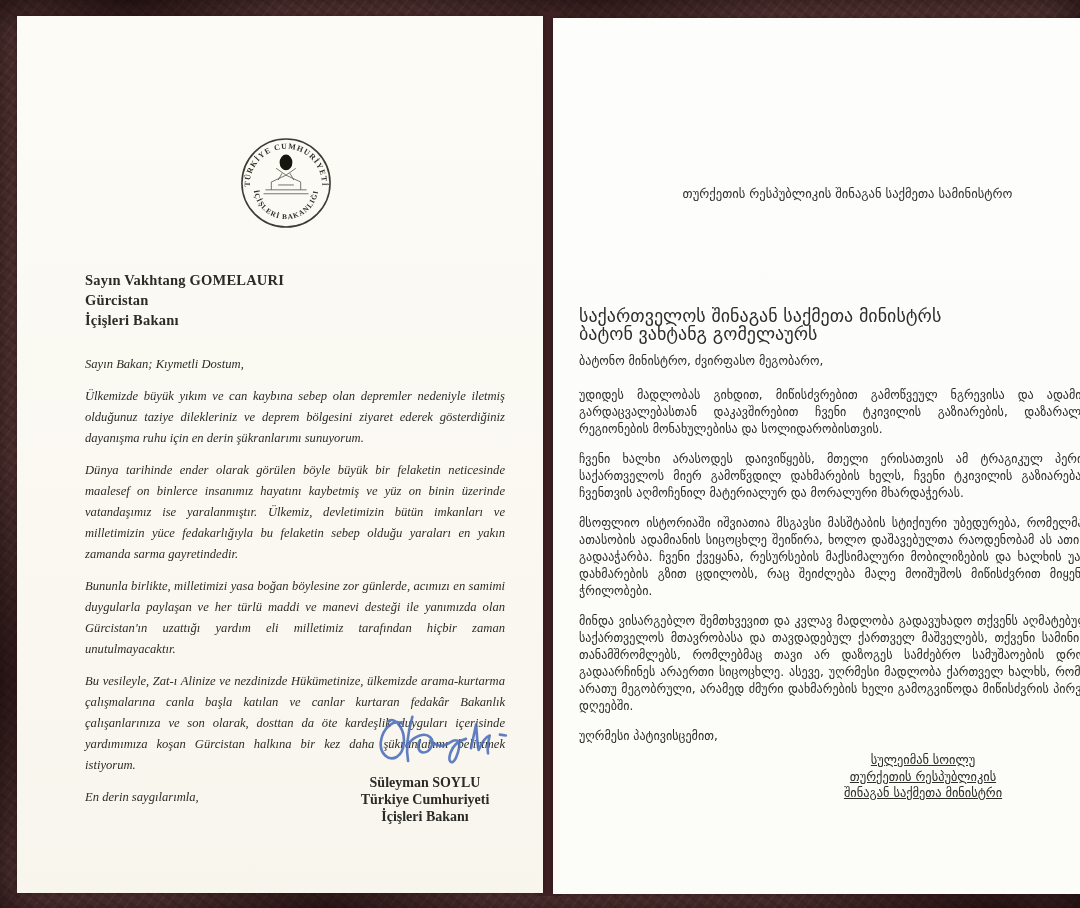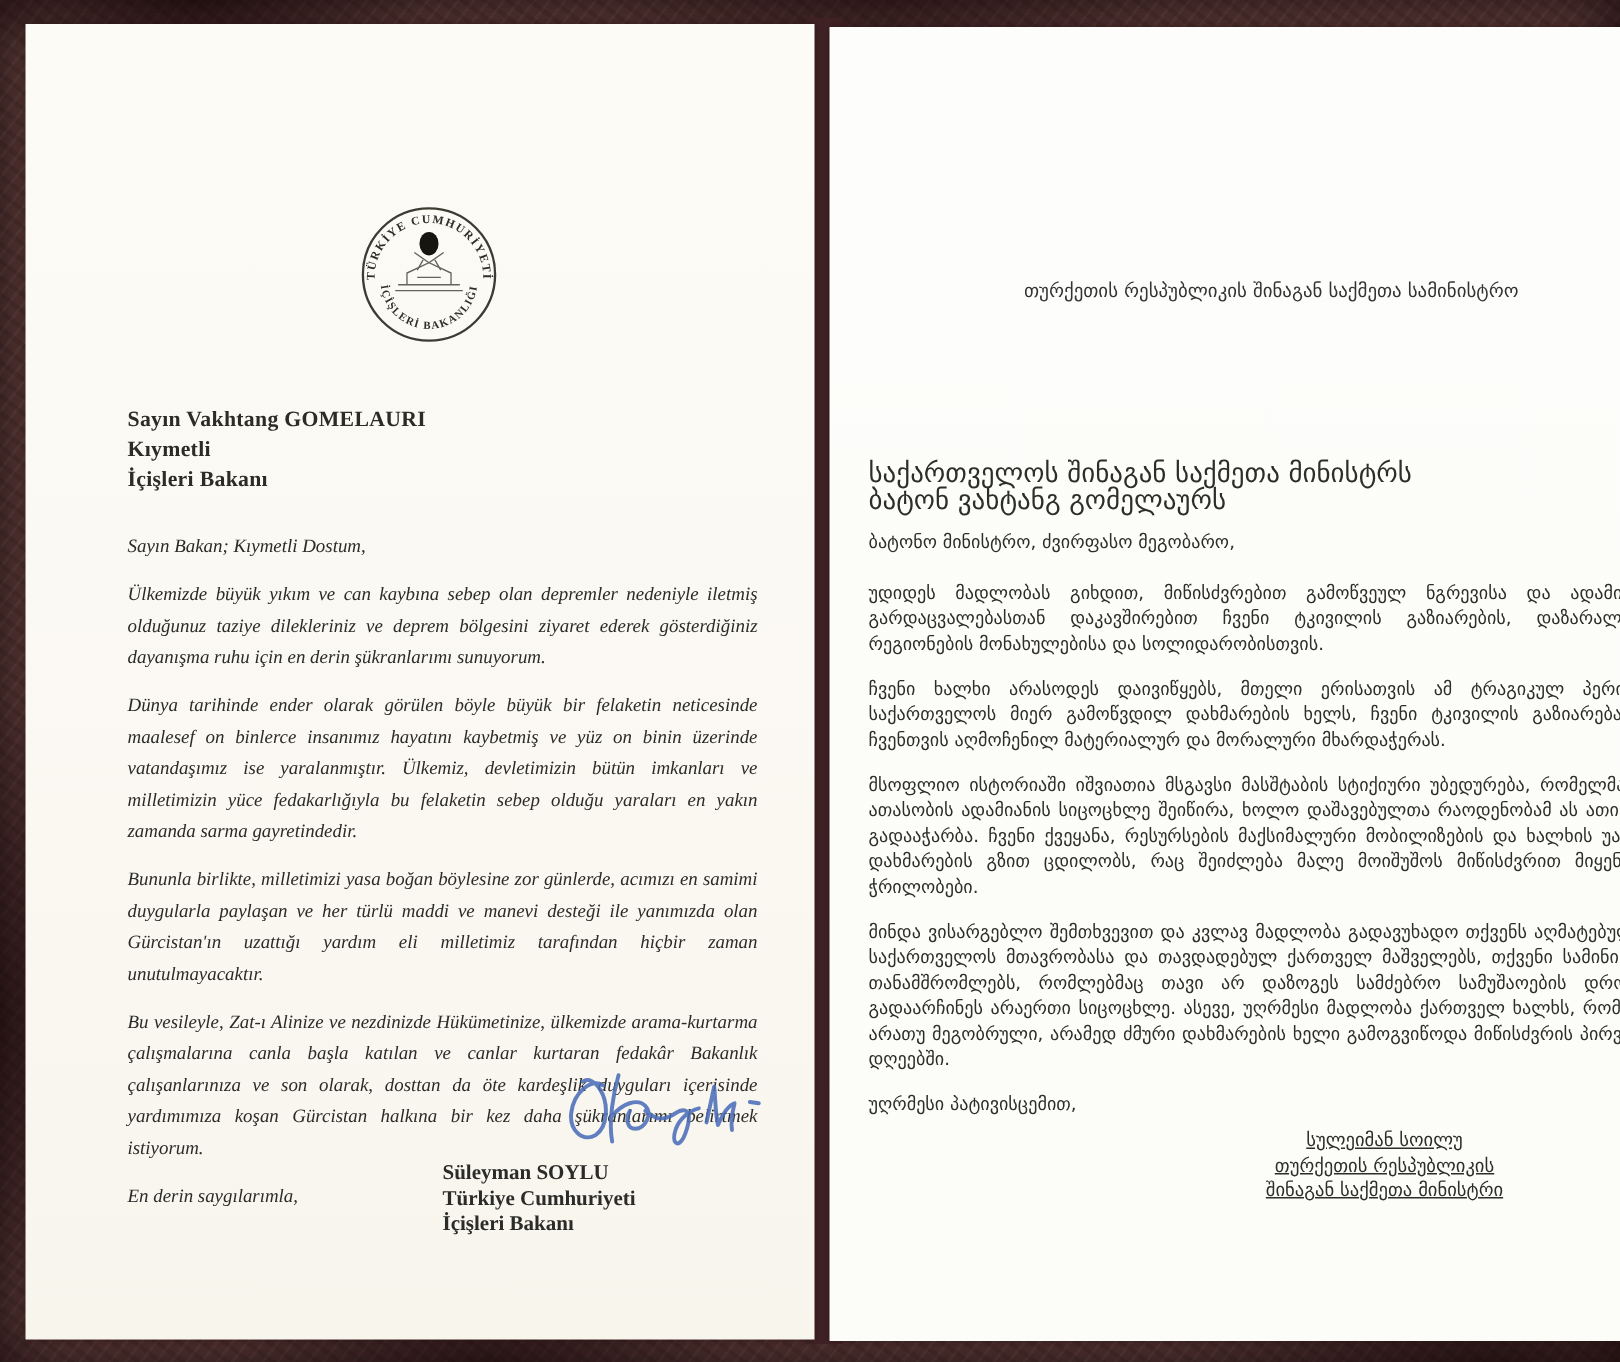--- a/index.html
+++ b/index.html
@@ -32,21 +32,21 @@
     font-family:"DejaVu Sans", sans-serif;
   }
   
   .seal{position:absolute;left:222px;top:120px;}
   .lp-recipient{position:absolute;left:68px;top:254px;font-weight:bold;font-size:14.5px;line-height:20px;letter-spacing:.2px;}
   .lp-body{position:absolute;left:68px;top:338px;right:38px;font-style:italic;font-size:12.6px;line-height:21px;text-align:justify;}
   .lp-body .salutation{text-align:left;margin:0 0 11px 0;}
   .lp-body p{margin:0 0 11px 0;}
   .lp-closing{text-align:left;margin-top:2px;}
   .sig-scribble{position:absolute;left:345px;top:694px;}
-  .lp-sig{position:absolute;left:278px;top:758px;width:260px;font-weight:bold;font-size:14px;line-height:17px;}
+  .lp-sig{position:absolute;left:278px;top:758px;width:260px;text-align:center;font-weight:bold;font-size:14px;line-height:17px;}
   
   .rp-header{position:absolute;left:0;top:168px;width:100%;text-align:center;font-size:12.6px;color:#333;}
   .rp-recipient{position:absolute;left:26px;top:289px;font-size:18px;line-height:18px;}
   .rp-body{position:absolute;left:26px;top:335px;right:23px;font-size:12.1px;line-height:17px;text-align:justify;}
   .rp-body .salutation{text-align:left;margin:0 0 17px 0;}
   .rp-body p{margin:0 0 13px 0;}
   .rp-closing{text-align:left;margin-top:3px;}
   .rp-sig{position:absolute;left:258px;top:734px;width:224px;text-align:center;font-size:12.4px;line-height:16.5px;text-decoration:underline;}
 </style>
 </head>
@@ -73,21 +73,21 @@
       <g stroke="#63635a" stroke-width="0.9" fill="none">
         <path d="M27,55 L69,55 M25,59 L71,59"></path>
         <path d="M33,55 L33,47 L48,40 L63,47 L63,55"></path>
         <path d="M48,40 L38,33 M48,40 L58,33 M44,38 L40,45 M52,38 L56,45"></path>
         <path d="M40,50 L56,50"></path>
       </g>
     </svg>
 
     <div class="lp-recipient">
       <div>Sayın Vakhtang GOMELAURI</div>
-      <div>Kıymetli</div>
+      <div>Gürcistan</div>
       <div>İçişleri Bakanı</div>
     </div>
 
     <div class="lp-body">
       <div class="salutation">Sayın Bakan; Kıymetli Dostum,</div>
       <p>Ülkemizde büyük yıkım ve can kaybına sebep olan depremler nedeniyle iletmiş olduğunuz taziye dilekleriniz ve deprem bölgesini ziyaret ederek gösterdiğiniz dayanışma ruhu için en derin şükranlarımı sunuyorum.</p>
       <p>Dünya tarihinde ender olarak görülen böyle büyük bir felaketin neticesinde maalesef on binlerce insanımız hayatını kaybetmiş ve yüz on binin üzerinde vatandaşımız ise yaralanmıştır. Ülkemiz, devletimizin bütün imkanları ve milletimizin yüce fedakarlığıyla bu felaketin sebep olduğu yaraları en yakın zamanda sarma gayretindedir.</p>
       <p>Bununla birlikte, milletimizi yasa boğan böylesine zor günlerde, acımızı en samimi duygularla paylaşan ve her türlü maddi ve manevi desteği ile yanımızda olan Gürcistan'ın uzattığı yardım eli milletimiz tarafından hiçbir zaman unutulmayacaktır.</p>
       <p>Bu vesileyle, Zat-ı Alinize ve nezdinizde Hükümetinize, ülkemizde arama-kurtarma çalışmalarına canla başla katılan ve canlar kurtaran fedakâr Bakanlık çalışanlarınıza ve son olarak, dosttan da öte kardeşlik duyguları içerisinde yardımımıza koşan Gürcistan halkına bir kez daha şükranlarımı belirtmek istiyorum.</p>
       <div class="lp-closing">En derin saygılarımla,</div>

